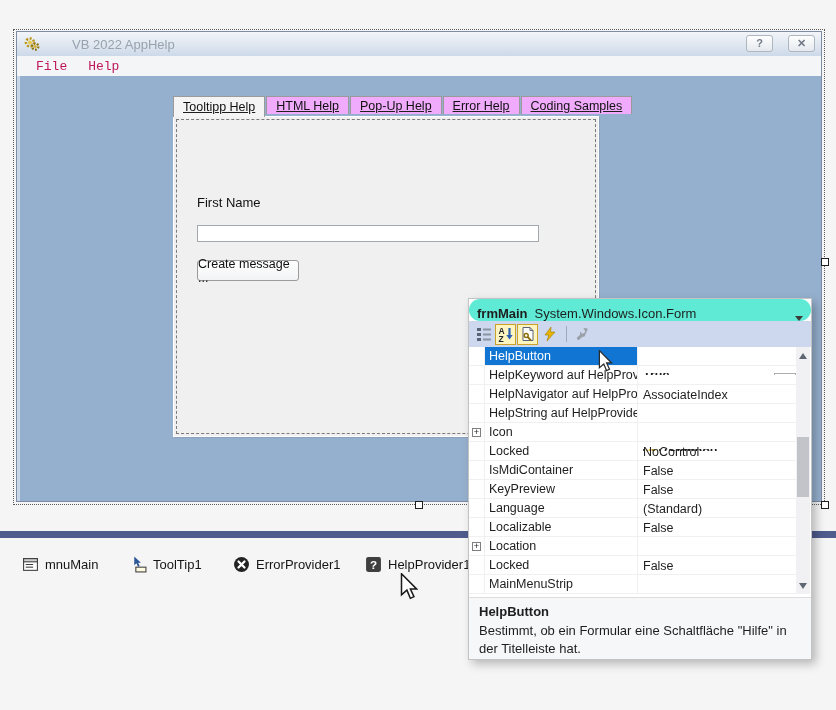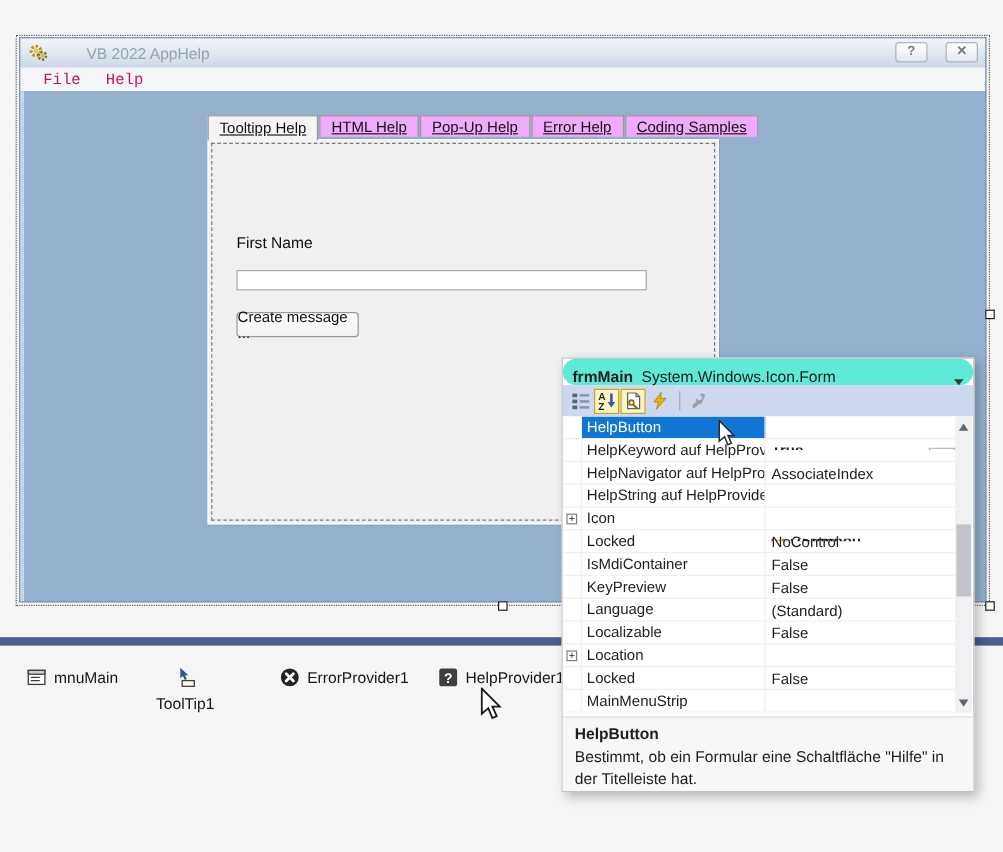--- a/index.html
+++ b/index.html
@@ -164,21 +164,21 @@
         <span>
           <svg viewBox="0 0 16 16">
             <rect x="1.5" y="2.5" width="13" height="11" fill="#fff" stroke="#3c3c3c"></rect>
             <rect x="1.5" y="2.5" width="13" height="3" fill="#cfcfcf" stroke="#3c3c3c"></rect>
             <line x1="3.5" y1="8" x2="10.5" y2="8" stroke="#3c3c3c"></line>
             <line x1="3.5" y1="10.5" x2="10.5" y2="10.5" stroke="#3c3c3c"></line>
           </svg>
         </span>
         <span class="tray-label">mnuMain</span>
       </div>
-      <div class="tray-item" style="left: 130px; flex-direction: column;">
+      <div class="tray-item" style="left: 130px;">
         <span>
           <svg viewBox="0 0 16 16">
             <path d="M4 0.5 L4 8.6 L6.1 6.9 L7.5 10 L9.1 9.3 L7.7 6.3 L10.3 6.3 Z" fill="#2b5796"></path>
             <rect x="5.5" y="10.5" width="9.5" height="4.5" fill="#fffbe1" stroke="#3c3c3c"></rect>
           </svg>
         </span>
         <span class="tray-label">ToolTip1</span>
       </div>
       <div class="tray-item" style="left: 233px;">
         <span>

